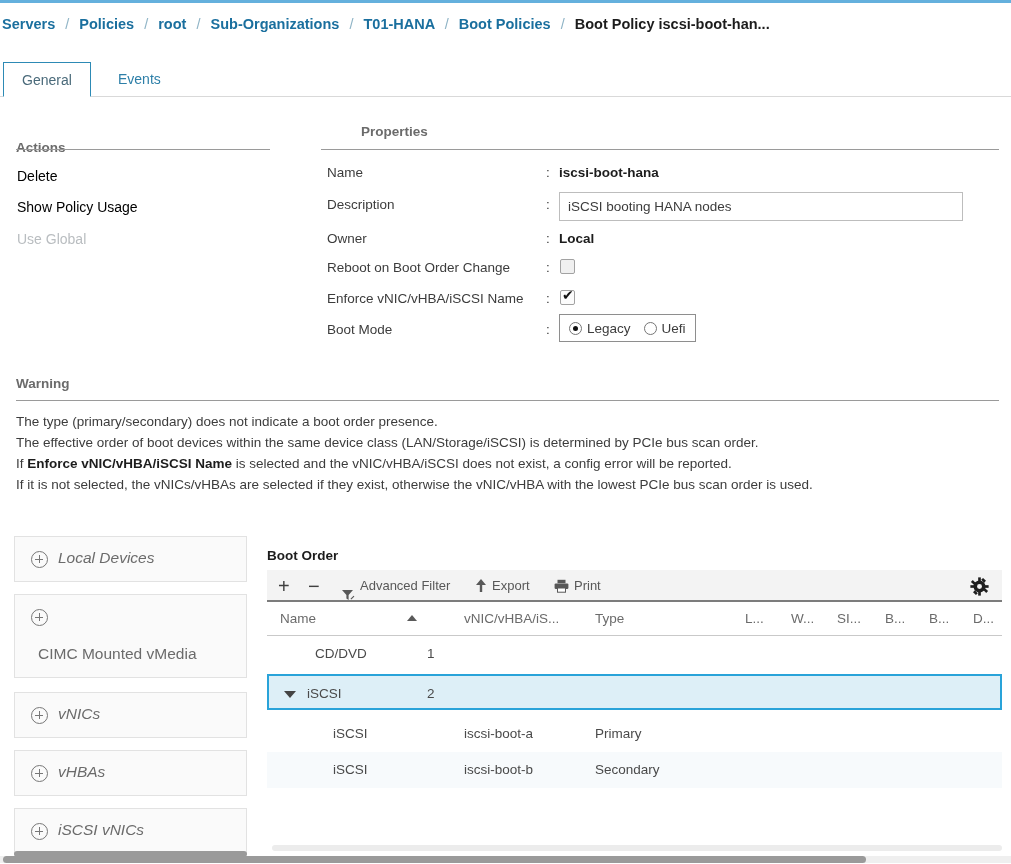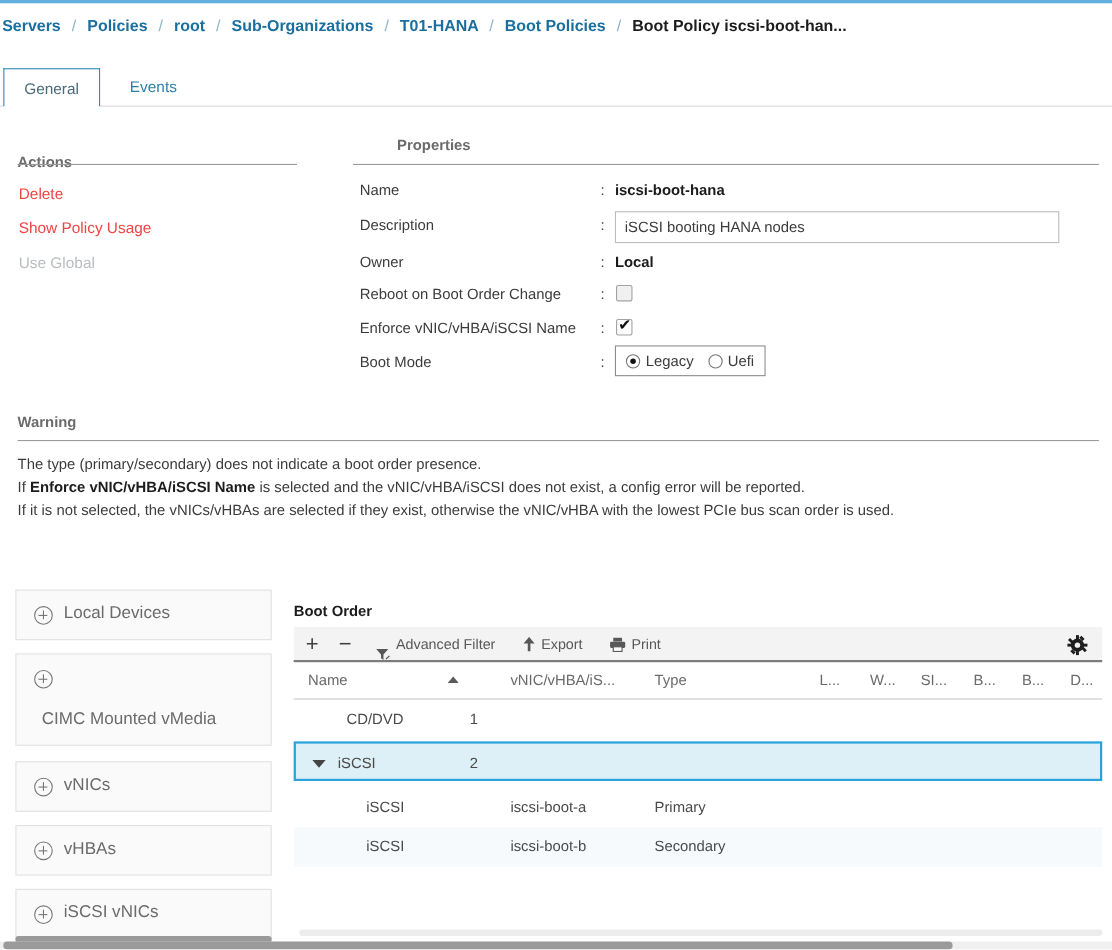--- a/index.html
+++ b/index.html
@@ -57,21 +57,21 @@
 
   #actions-title { left: 16px; top: 140px; }
   #actions-rule  { left: 16px; top: 149px; width: 254px; }
   #props-title   { left: 321px; top: 124px; margin-left: 40px; }
   #props-rule    { left: 321px; top: 149px; width: 678px; }
   #warn-title    { left: 16px; top: 376px; }
   #warn-rule     { left: 16px; top: 400px; width: 983px; }
 
   
   .action-link {
-    position: absolute; left: 17px; font-size: 14px; color: #ef4444;
+    position: absolute; left: 17px; font-size: 14px; color: #000000;
   }
   .action-link.disabled { color: #b9bdc0; }
   #act-0 { top: 168px; }
   #act-1 { top: 199px; }
   #act-2 { top: 231px; }
 
   
   .prop-row { position: absolute; left: 327px; width: 660px; height: 24px; }
   .prop-label {
     position: absolute; left: 0; top: 0;
@@ -149,21 +149,21 @@
     position: absolute; left: 16px;
     width: 17px; height: 17px; border: 1.4px solid #777; border-radius: 50%;
   }
   .dev-btn .plus-ic::before, .dev-btn .plus-ic::after {
     content: ""; position: absolute; background: #777;
   }
   .dev-btn .plus-ic::before { left: 3px; top: 6.8px; width: 8px; height: 1.4px; }
   .dev-btn .plus-ic::after  { left: 6.8px; top: 3px; width: 1.4px; height: 8px; }
   .dev-btn .dev-label { position: absolute; }
 
-  .dev-btn.one-line { height: 46px; }
+  .dev-btn.one-line { height: 46px; font-style: italic; }
   .dev-btn.one-line .plus-ic { top: 14px; }
   .dev-btn.one-line .dev-label { left: 43px; top: 12px; }
 
   .dev-btn.two-line { height: 84px; }
   .dev-btn.two-line .plus-ic { top: 14px; }
   .dev-btn.two-line .dev-label { left: 23px; top: 50px; }
 
   #dev-0 { top: 0px; }
   #dev-1 { top: 58px; }
   #dev-2 { top: 156px; }
@@ -321,20 +321,21 @@
         <span class="radio-dot"></span>
         <span>Uefi</span>
       </span>
     </span>
   </div>
 
   <div class="sec-title" id="warn-title">Warning</div>
   <div class="sec-rule" id="warn-rule"></div>
   <div class="warn-lines">
     <div class="warn-line">The type (primary/secondary) does not indicate a boot order presence.</div>
+    <div class="warn-line">The effective order of boot devices within the same device class (LAN/Storage/iSCSI) is determined by PCIe bus scan order.</div>
     <div class="warn-line"><span>If </span><b>Enforce vNIC/vHBA/iSCSI Name</b><span> is selected and the vNIC/vHBA/iSCSI does not exist, a config error will be reported.</span></div>
     <div class="warn-line">If it is not selected, the vNICs/vHBAs are selected if they exist, otherwise the vNIC/vHBA with the lowest PCIe bus scan order is used.</div>
   </div>
 
   <div class="dev-panel">
     <div class="dev-btn one-line" id="dev-0">
       <span class="plus-ic"></span>
       <span class="dev-label">Local Devices</span>
     </div>
     <div class="dev-btn two-line" id="dev-1">

